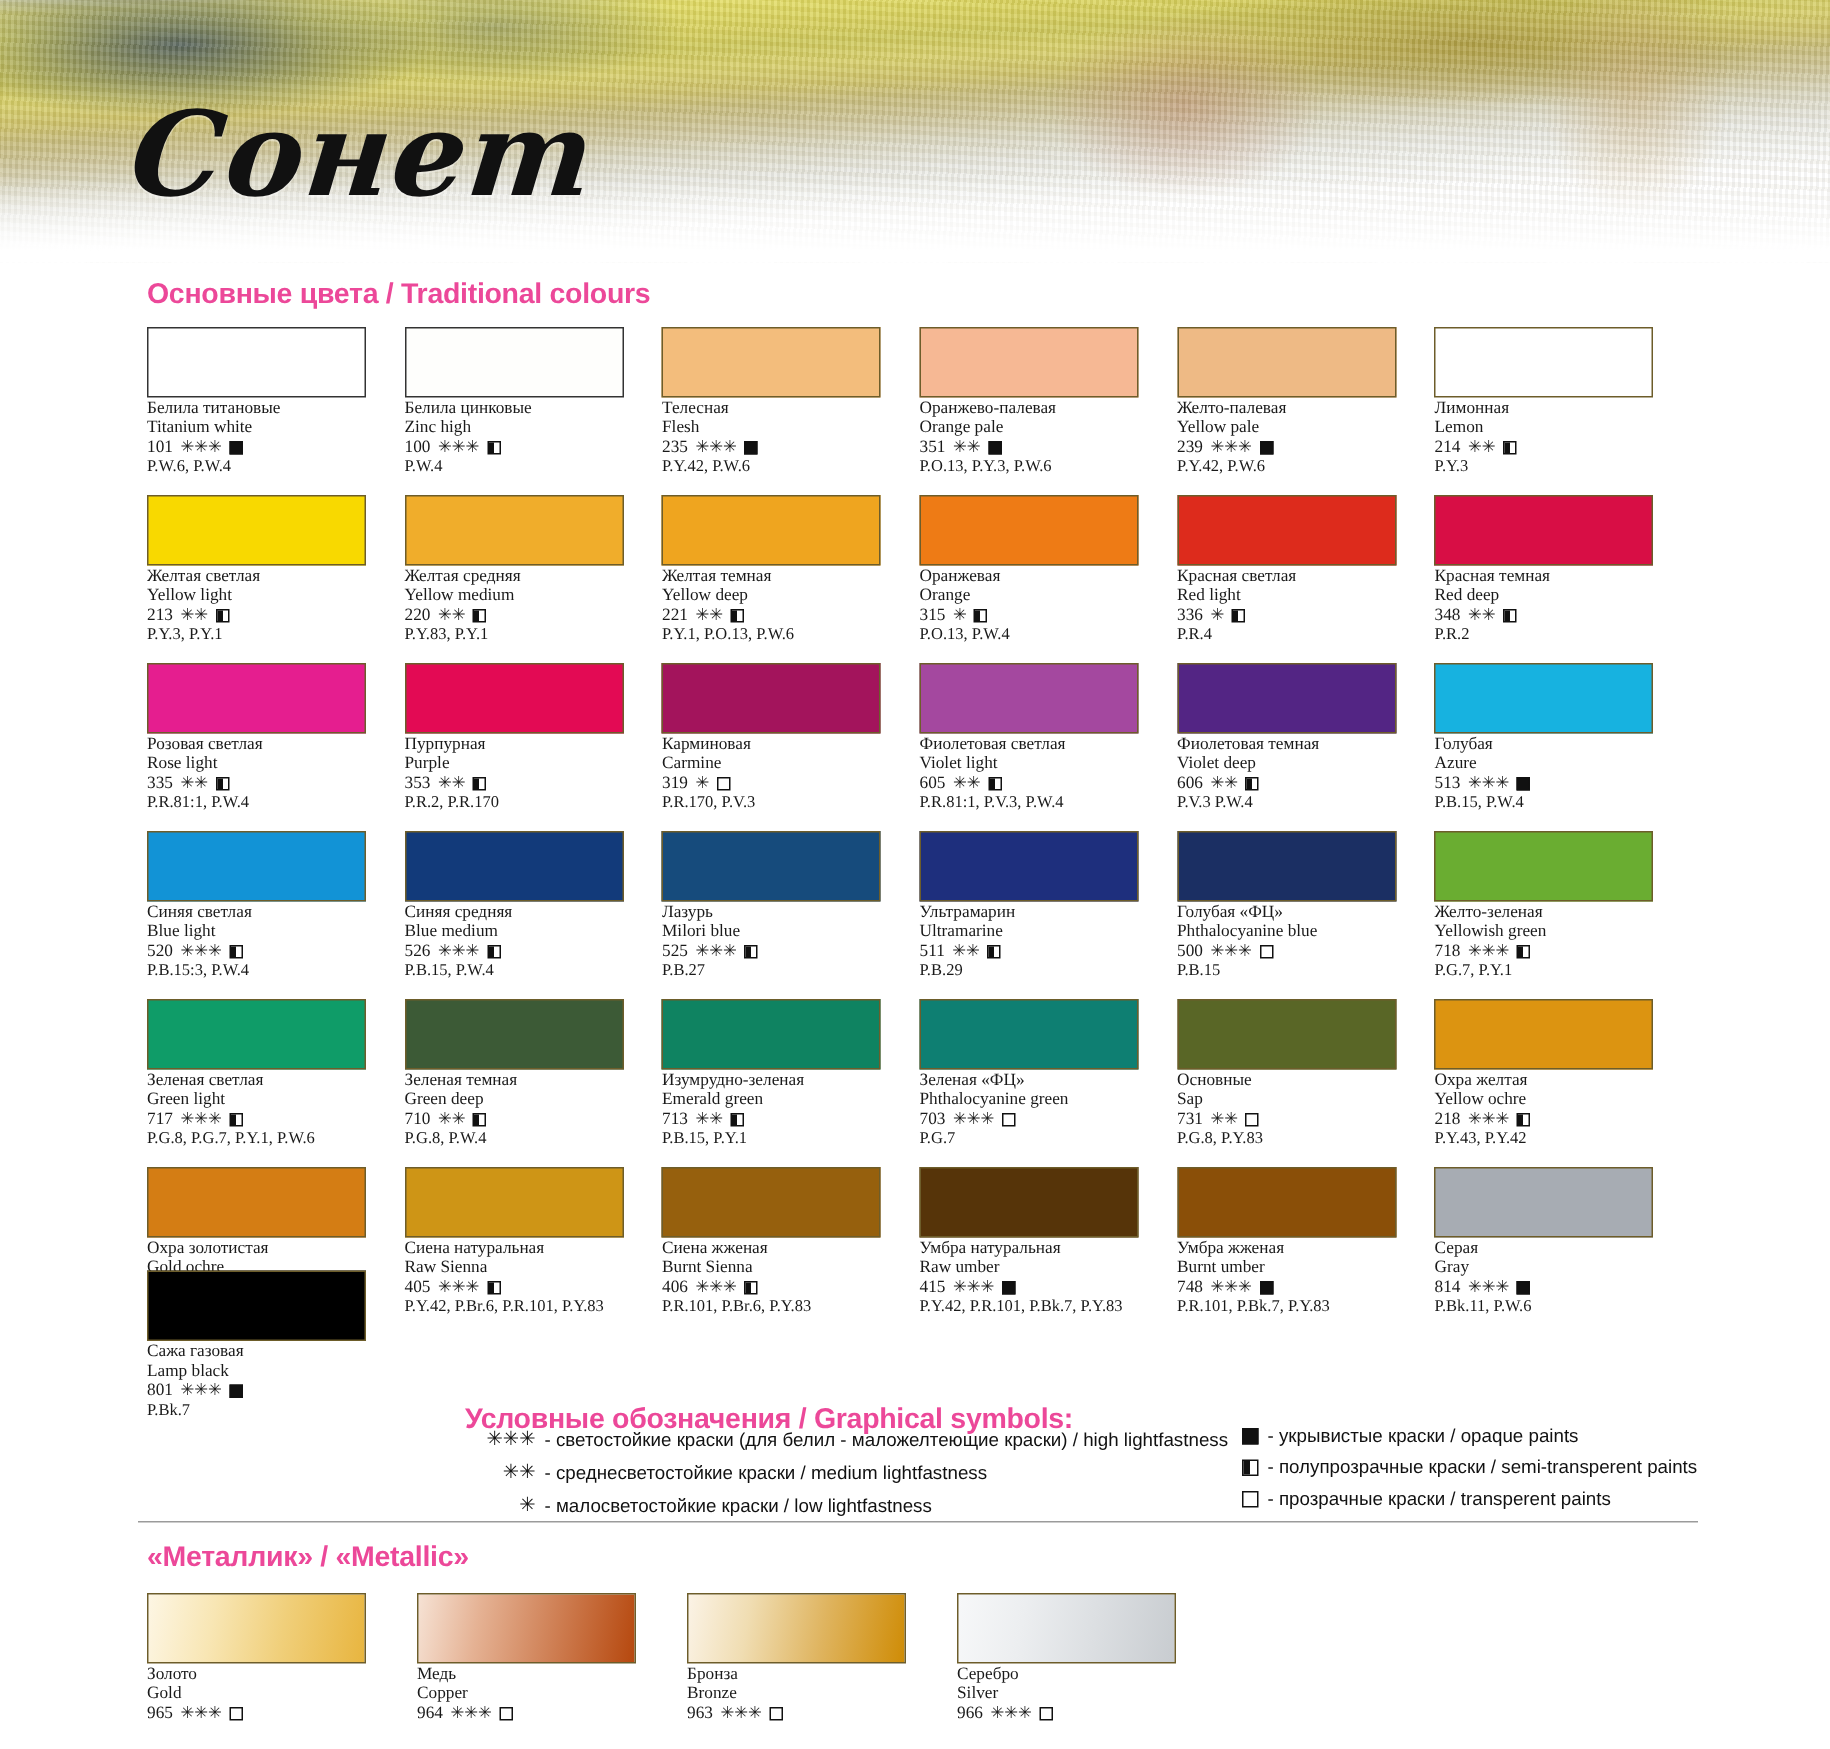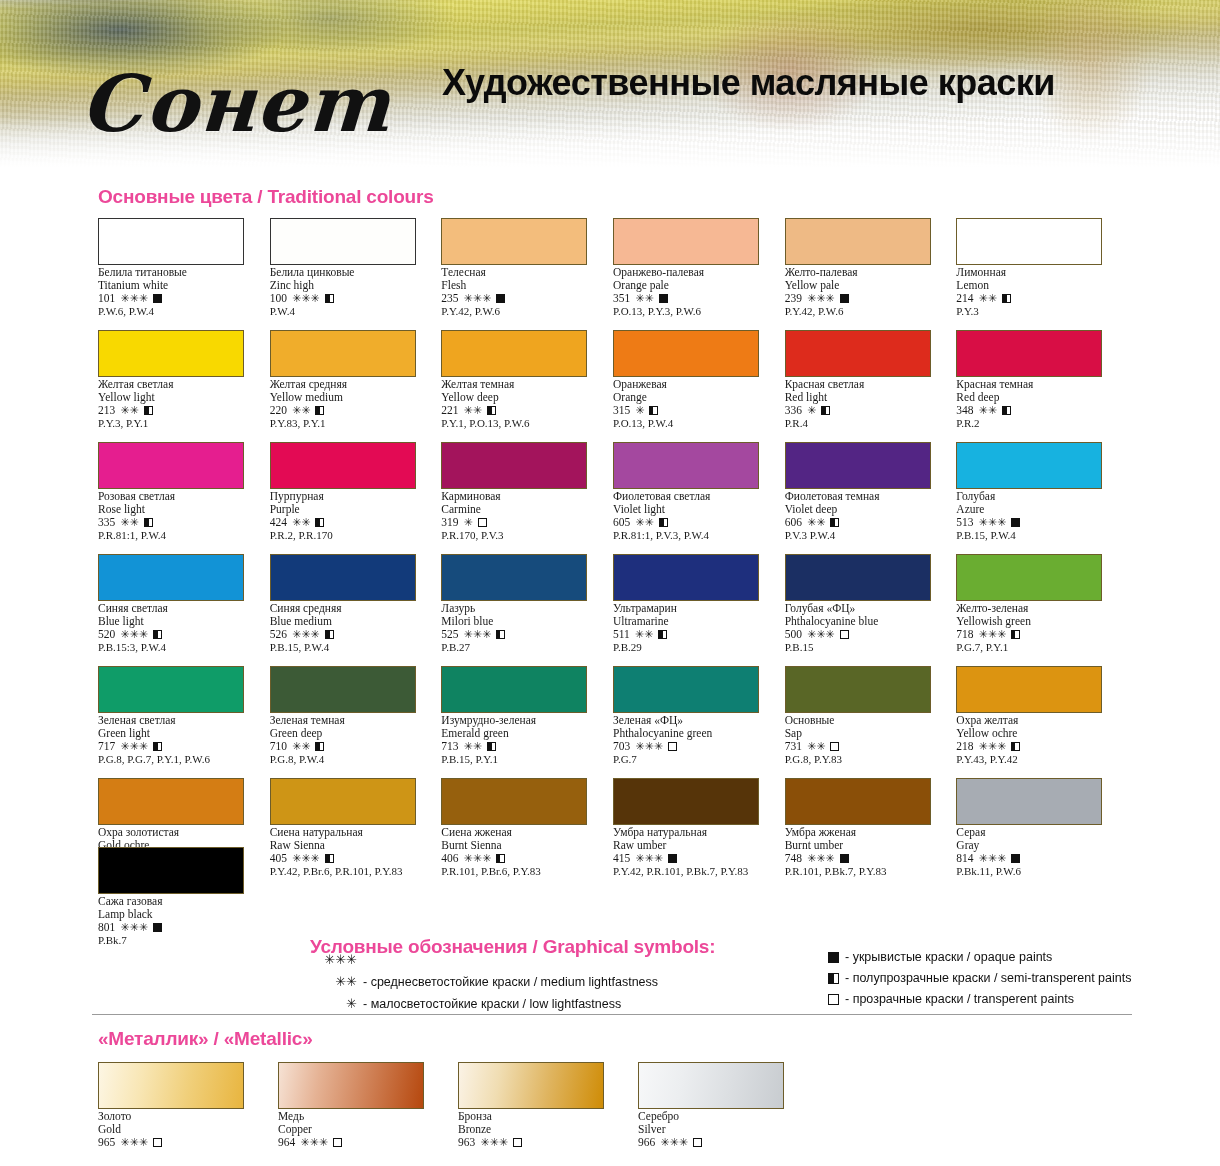--- a/index.html
+++ b/index.html
@@ -131,21 +131,20 @@
     background:#9b9b9b;
   }
 </style>
 </head>
 <body>
 
 <div class="banner">
   <div class="banner-art"></div>
   <div class="banner-fade"></div>
   <div class="brand-logo">Сонет</div>
-  <div class="main-title">Художественные масляные краски</div>
 </div>
 
 <div class="section-title" id="sec-traditional">Основные цвета / Traditional colours</div>
 
 <div class="grid">
     <div class="grid-row">
       <div class="cell">
         <div class="swatch" style="background: rgb(255, 255, 255); border-color: rgb(51, 51, 51);"></div>
         <div class="meta">
           <div class="nm-ru">Белила титановые</div>
@@ -317,21 +316,21 @@
           </div>
           <div class="pigments">P.R.81:1, P.W.4</div>
         </div>
       </div>
       <div class="cell">
         <div class="swatch" style="background: rgb(227, 10, 84);"></div>
         <div class="meta">
           <div class="nm-ru">Пурпурная</div>
           <div class="nm-en">Purple</div>
           <div class="codeline">
-            <span>424</span>
+            <span>353</span>
             <span class="stars"><span>✳✳</span></span>
             <span class="op semi"></span>
           </div>
           <div class="pigments">P.R.2, P.R.170</div>
         </div>
       </div>
       <div class="cell">
         <div class="swatch" style="background: rgb(163, 20, 92);"></div>
         <div class="meta">
           <div class="nm-ru">Карминовая</div>
@@ -639,20 +638,21 @@
         </div>
         <div class="pigments">P.Bk.7</div>
       </div>
     </div>
   </div>
 
 <div class="section-title" id="sec-symbols">Условные обозначения / Graphical symbols:</div>
 <div class="legend-left">
     <div class="legend-row">
       <span class="lf-stars">✳✳✳</span>
+      <span>- светостойкие краски  (для белил - маложелтеющие краски) / high lightfastness</span>
     </div>
     <div class="legend-row">
       <span class="lf-stars">✳✳</span>
       <span>- среднесветостойкие краски / medium lightfastness</span>
     </div>
     <div class="legend-row">
       <span class="lf-stars">✳</span>
       <span>- малосветостойкие краски / low lightfastness</span>
     </div>
   </div>

